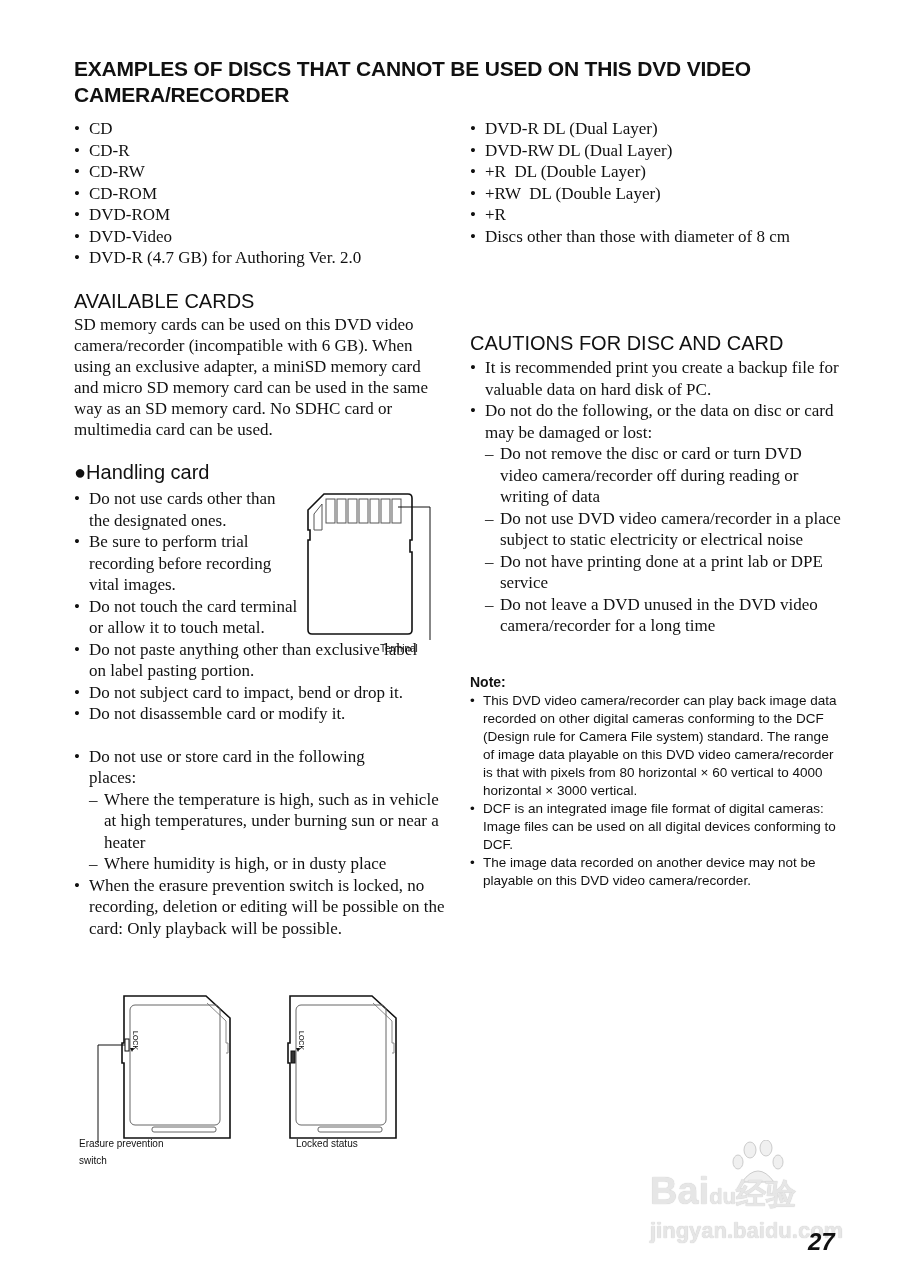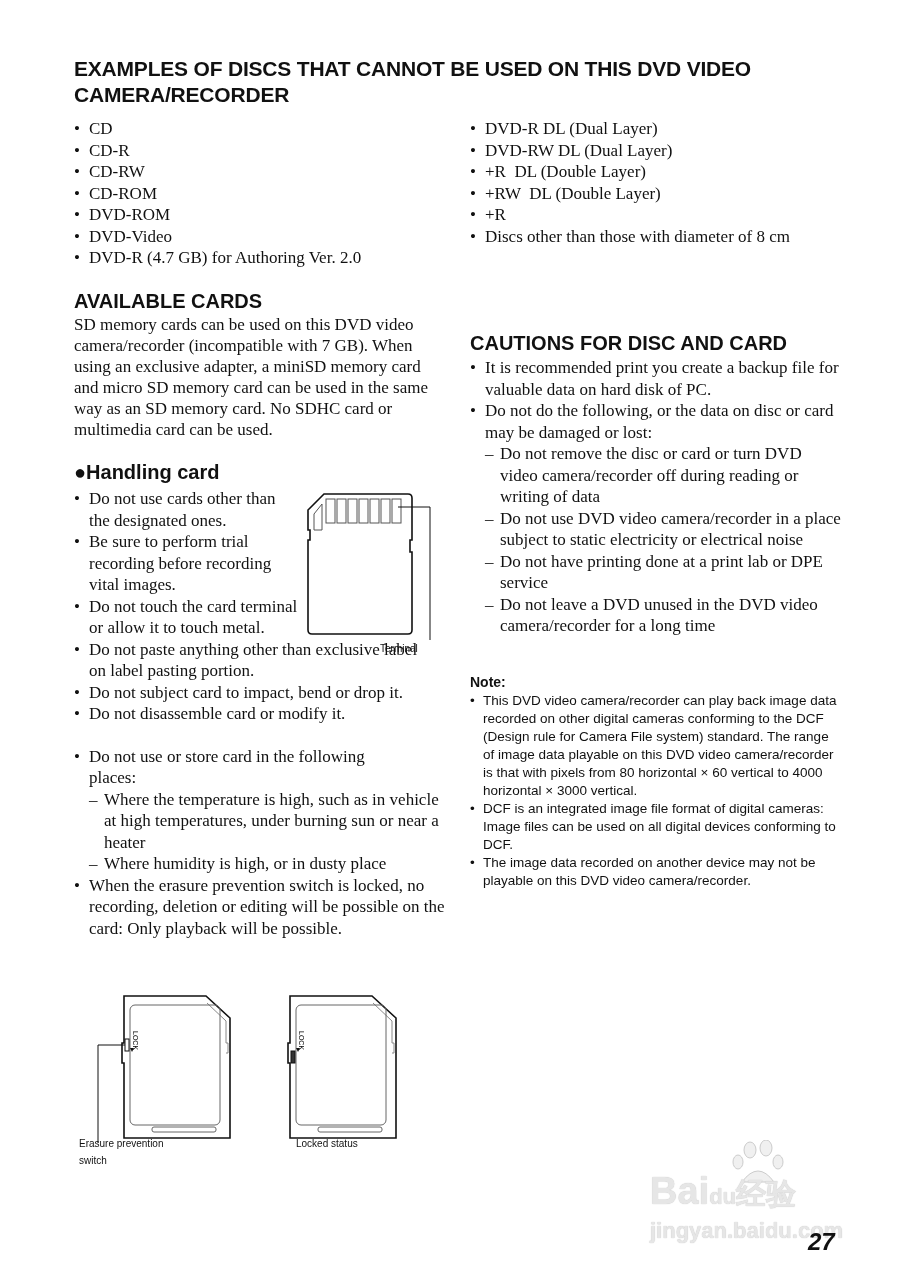--- a/index.html
+++ b/index.html
@@ -1,19 +1,19 @@
 <!DOCTYPE html>
 <html><head>
 <meta charset="utf-8">
 <style>
   html, body { margin: 0; padding: 0; background: #ffffff; }
   body { width: 903px; height: 1280px; position: relative; overflow: hidden; color: #111; }
   .abs { position: absolute; }
   h1.top-heading { margin: 0; font-family: "Liberation Sans", sans-serif; font-weight: bold; font-size: 21px; line-height: 26px; letter-spacing: -0.2px; }
-  h2.sec { margin: 0; font-family: "Liberation Sans", sans-serif; font-weight: bold; font-size: 20px; line-height: 24px; }
+  h2.sec { margin: 0; font-family: "Liberation Sans", sans-serif; font-weight: normal; font-size: 20px; line-height: 24px; }
   ul.blist { list-style: none; margin: 0; padding: 0; font-family: "Liberation Serif", serif; font-size: 17px; line-height: 21.5px; }
   ul.blist > li { position: relative; padding-left: 15px; }
   ul.blist > li::before { content: "•"; position: absolute; left: 0; top: 0; }
   ul.dlist { list-style: none; margin: 0; padding: 0; }
   ul.dlist > li { position: relative; padding-left: 15px; }
   ul.dlist > li::before { content: "–"; position: absolute; left: 0; top: 0; }
   p.body { margin: 0; font-family: "Liberation Serif", serif; font-size: 17px; line-height: 21px; }
   .note-title { font-family: "Liberation Sans", sans-serif; font-weight: bold; font-size: 14px; }
   ul.nlist { list-style: none; margin: 0; padding: 0; font-family: "Liberation Sans", sans-serif; font-size: 13.5px; line-height: 18px; }
   ul.nlist > li { position: relative; padding-left: 13px; }
@@ -39,21 +39,21 @@
 <ul class="blist abs" style="left:470px; top:118px; width:400px;">
   <li>DVD-R DL (Dual Layer)</li>
   <li>DVD-RW DL (Dual Layer)</li>
   <li style="white-space:pre;">+R  DL (Double Layer)</li>
   <li style="white-space:pre;">+RW  DL (Double Layer)</li>
   <li>+R</li>
   <li>Discs other than those with diameter of 8 cm</li>
 </ul>
 
 <h2 class="sec abs" style="left:74px; top:289px;">AVAILABLE CARDS</h2>
-<p class="body abs" style="left:74px; top:314px; width:372px;">SD memory cards can be used on this DVD video camera/recorder (incompatible with 7 GB). When using an exclusive adapter, a miniSD memory card and micro SD memory card can be used in the same way as an SD memory card. No SDHC card or multimedia card can be used.</p>
+<p class="body abs" style="left:74px; top:314px; width:372px;">SD memory cards can be used on this DVD video camera/recorder (incompatible with 6 GB). When using an exclusive adapter, a miniSD memory card and micro SD memory card can be used in the same way as an SD memory card. No SDHC card or multimedia card can be used.</p>
 
 <h2 class="sec abs" style="left:74px; top:460px;">●Handling card</h2>
 
 <ul class="blist abs" style="left:74px; top:488px; width:372px;">
   <li style="width:210px;">Do not use cards other than the designated ones.</li>
   <li style="width:210px;">Be sure to perform trial recording before recording vital images.</li>
   <li style="width:210px;">Do not touch the card terminal or allow it to touch metal.</li>
   <li>
       <span style="display:block; width:340px;">Do not paste anything other than exclusive label on label pasting portion.</span>
     </li>

